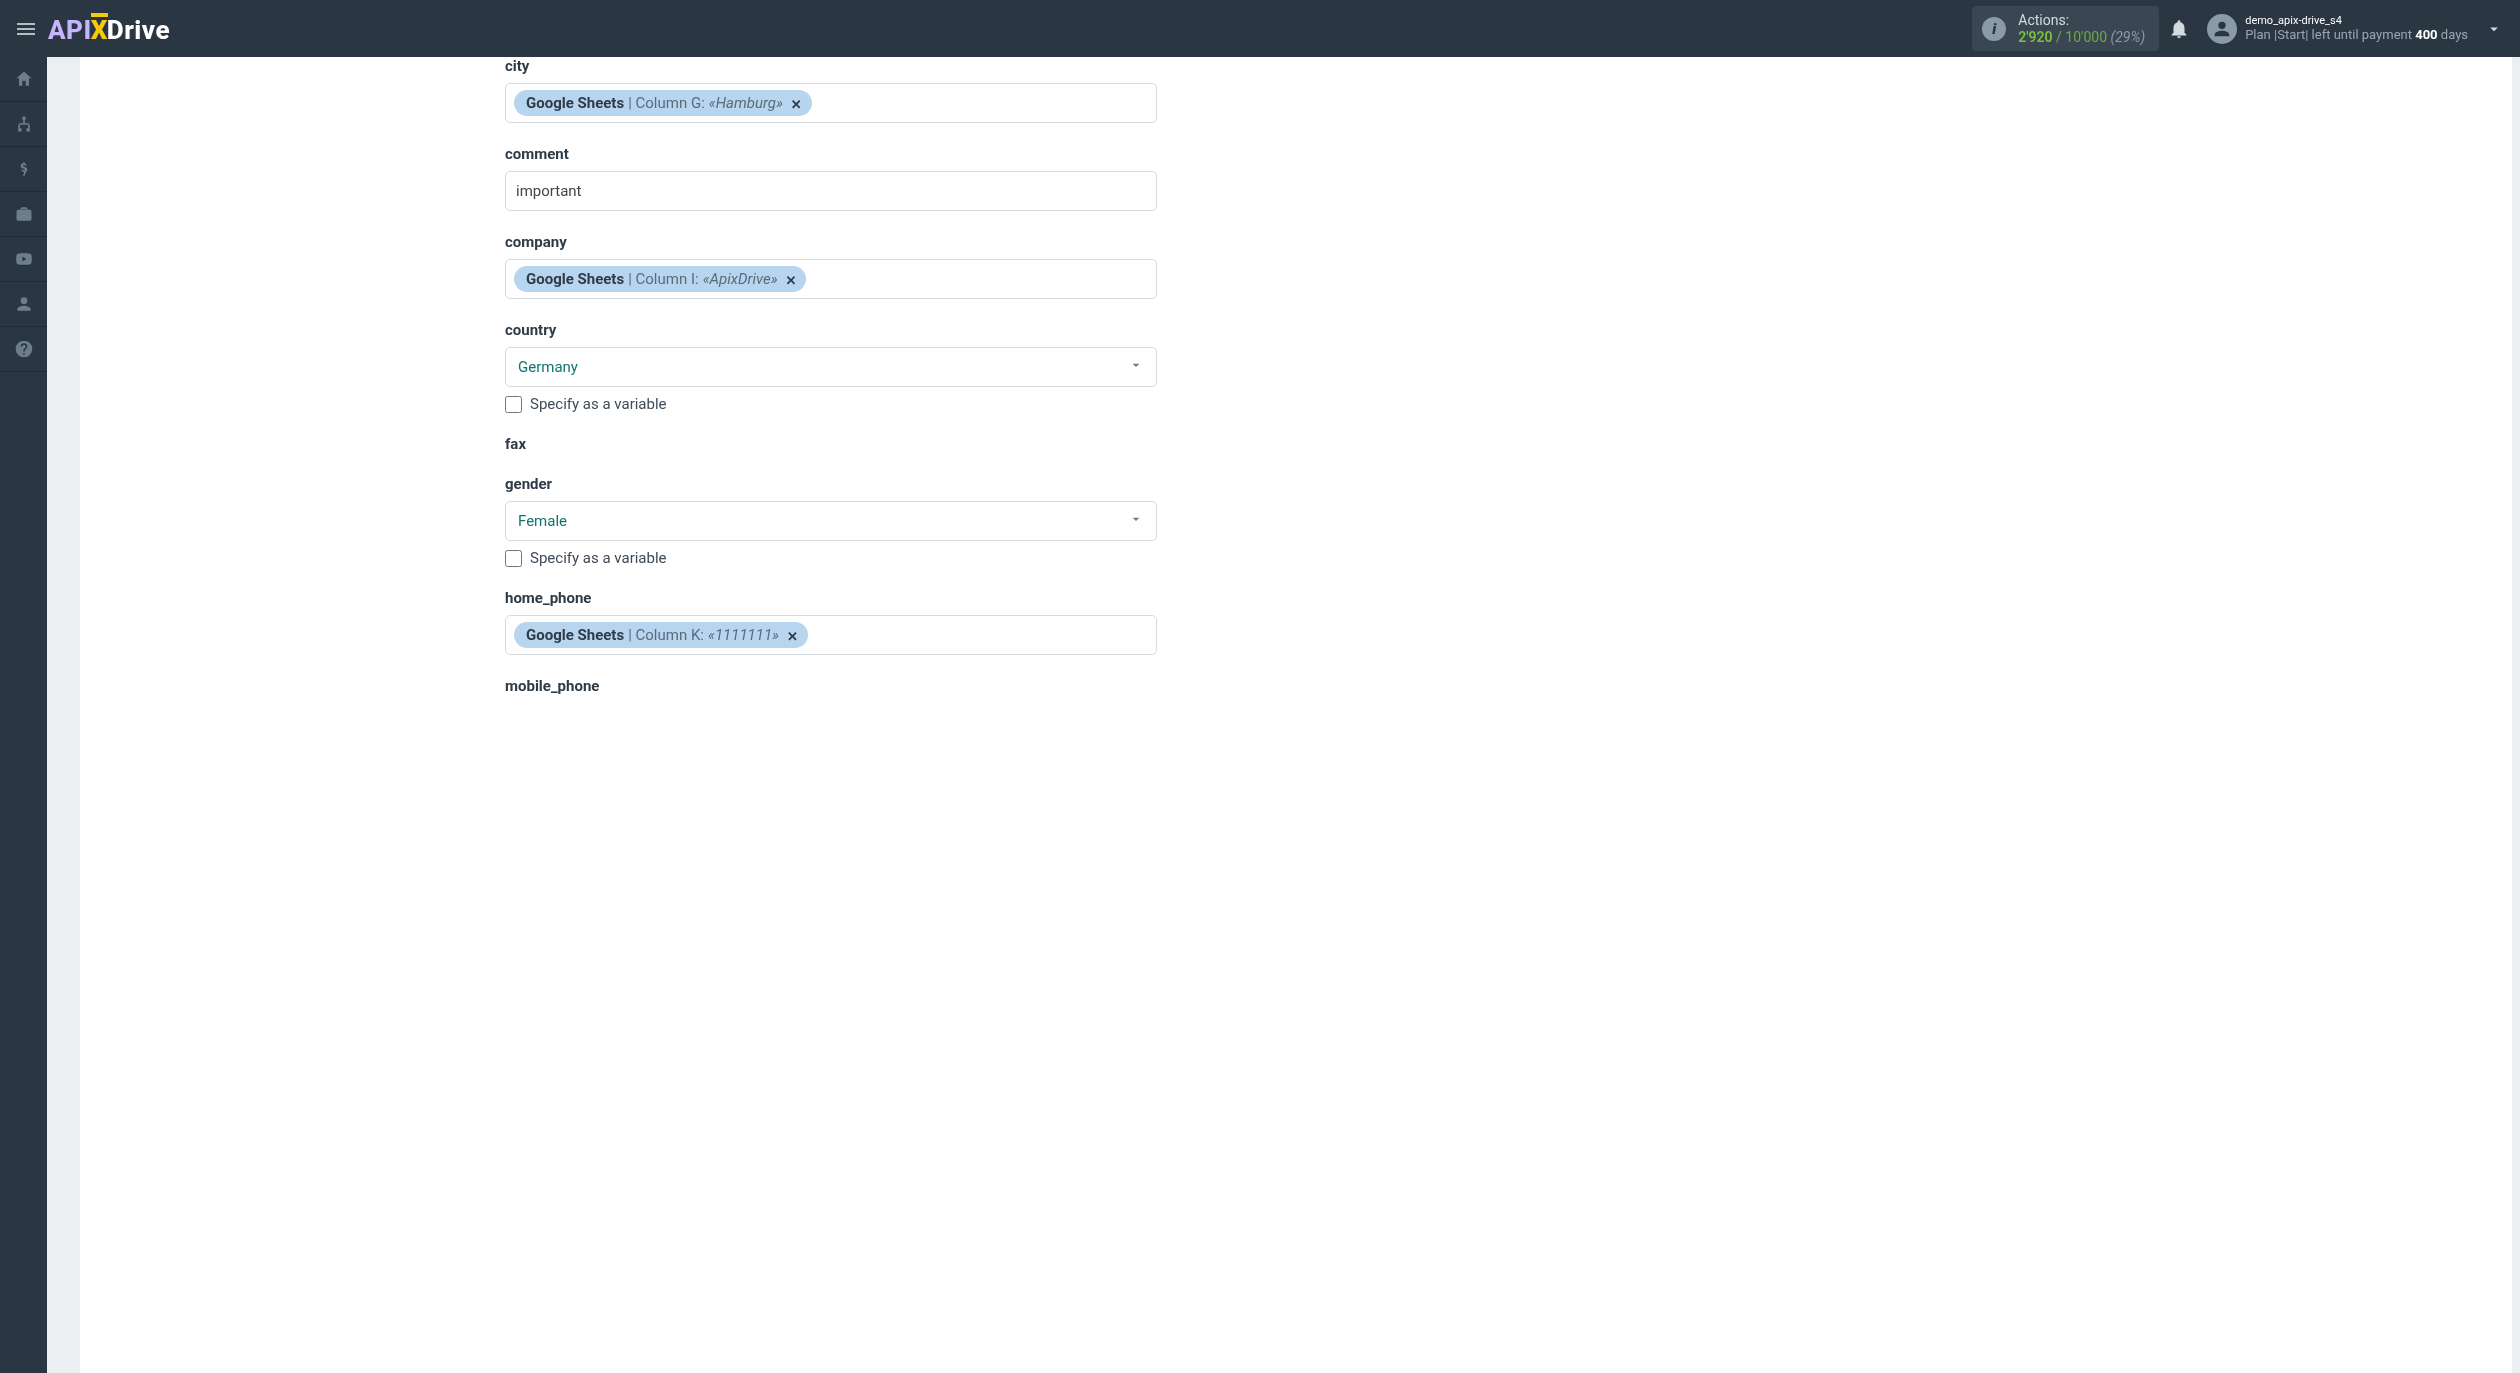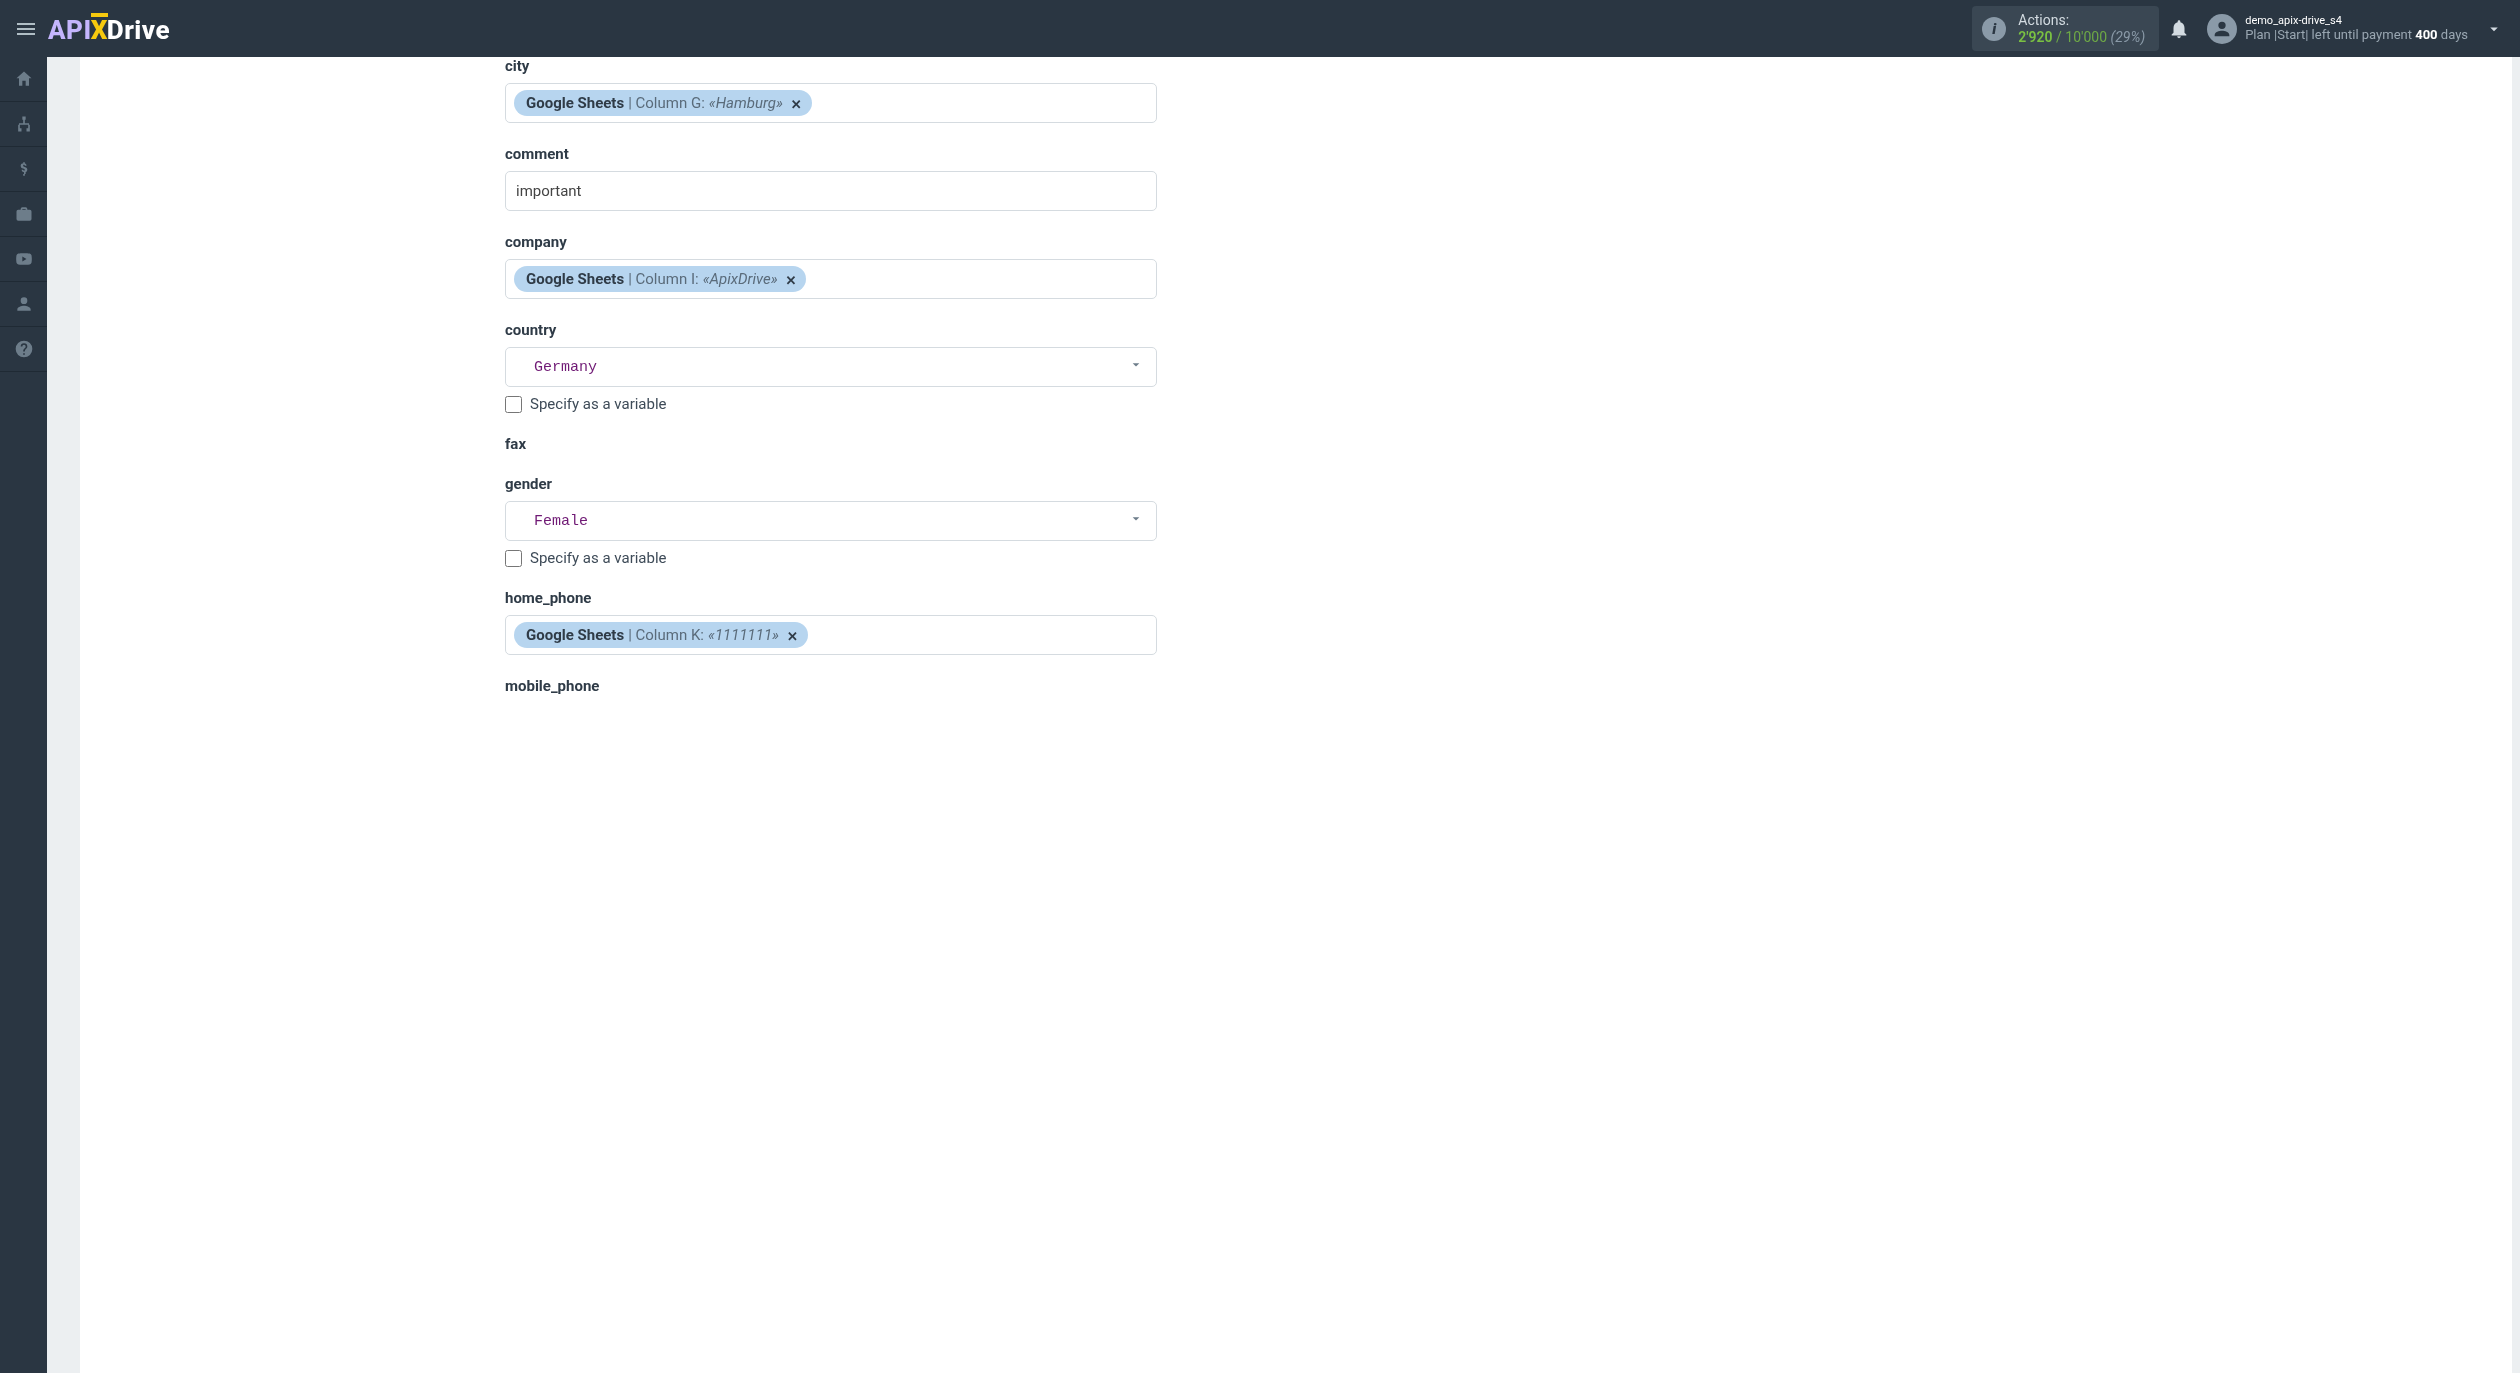--- a/index.html
+++ b/index.html
@@ -155,21 +155,21 @@
   color: #2f3b47;
   margin: 2px;
 }
 .token .src { font-weight: 700; color: #2f3b47; }
 .token .mid { color: #5a6b7a; }
 .token .val { font-style: italic; color: #5a6b7a; }
 .token .remove {
   margin-left: 4px; cursor: pointer; font-weight: 700; color: #2f3b47; font-size: 13px;
 }
 
-.select-input { position: relative; padding: 0 28px; font-size: 15px; color: #701a75; cursor: pointer; font-family: Liberation Mono, monospace; }
+.select-input { position: relative; padding: 0 12px; font-size: 15px; color: #0f766e; cursor: pointer; }
 .select-input .chev {
   position: absolute; right: 12px; top: 50%; transform: translateY(-50%);
 }
 .select-input .chev svg { width: 16px; height: 16px; fill: #6d7d8a; }
 
 .checkbox-row {
   display: flex; align-items: center; gap: 8px; margin-top: 8px;
   font-size: 15px; color: #3e4b58;
 }
 .checkbox-row input[type=checkbox] {

